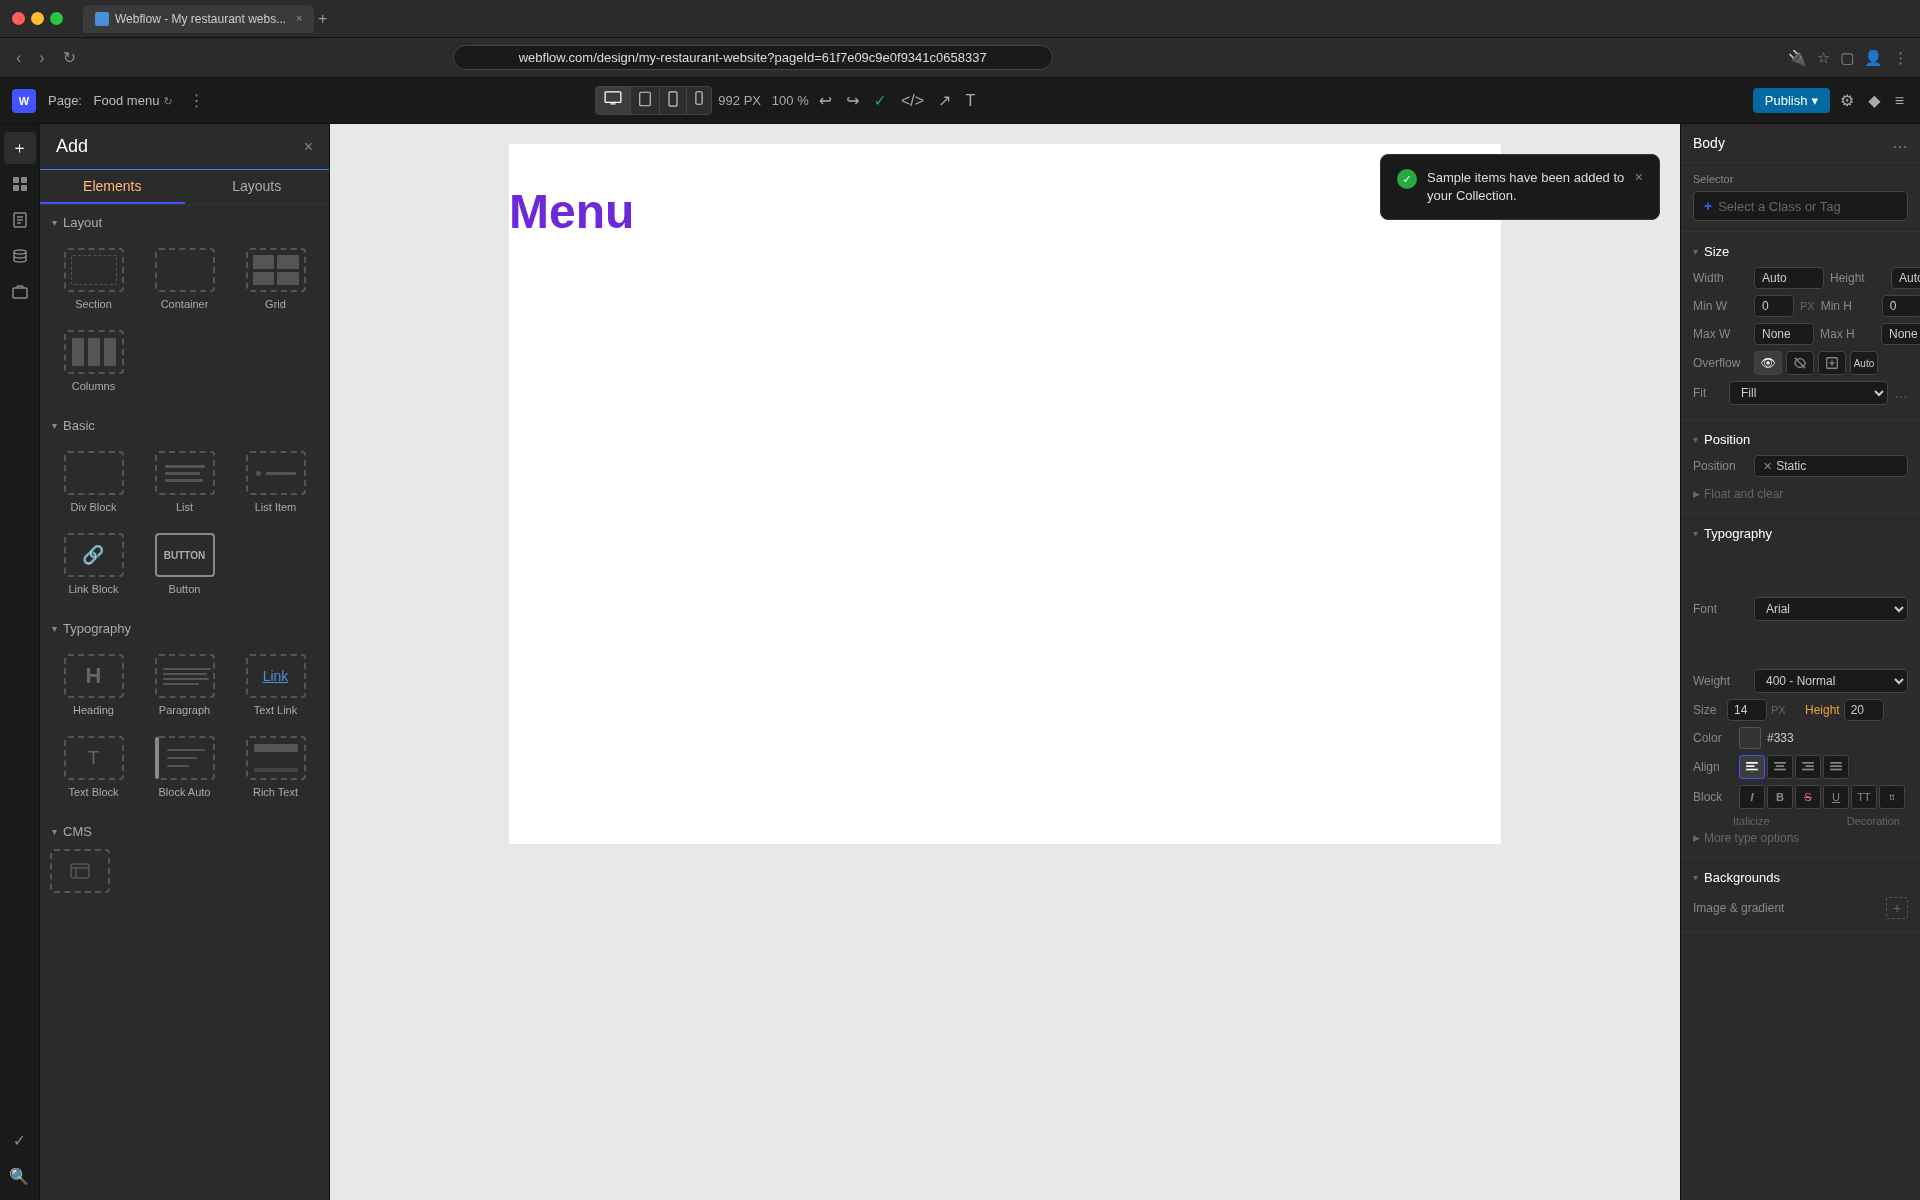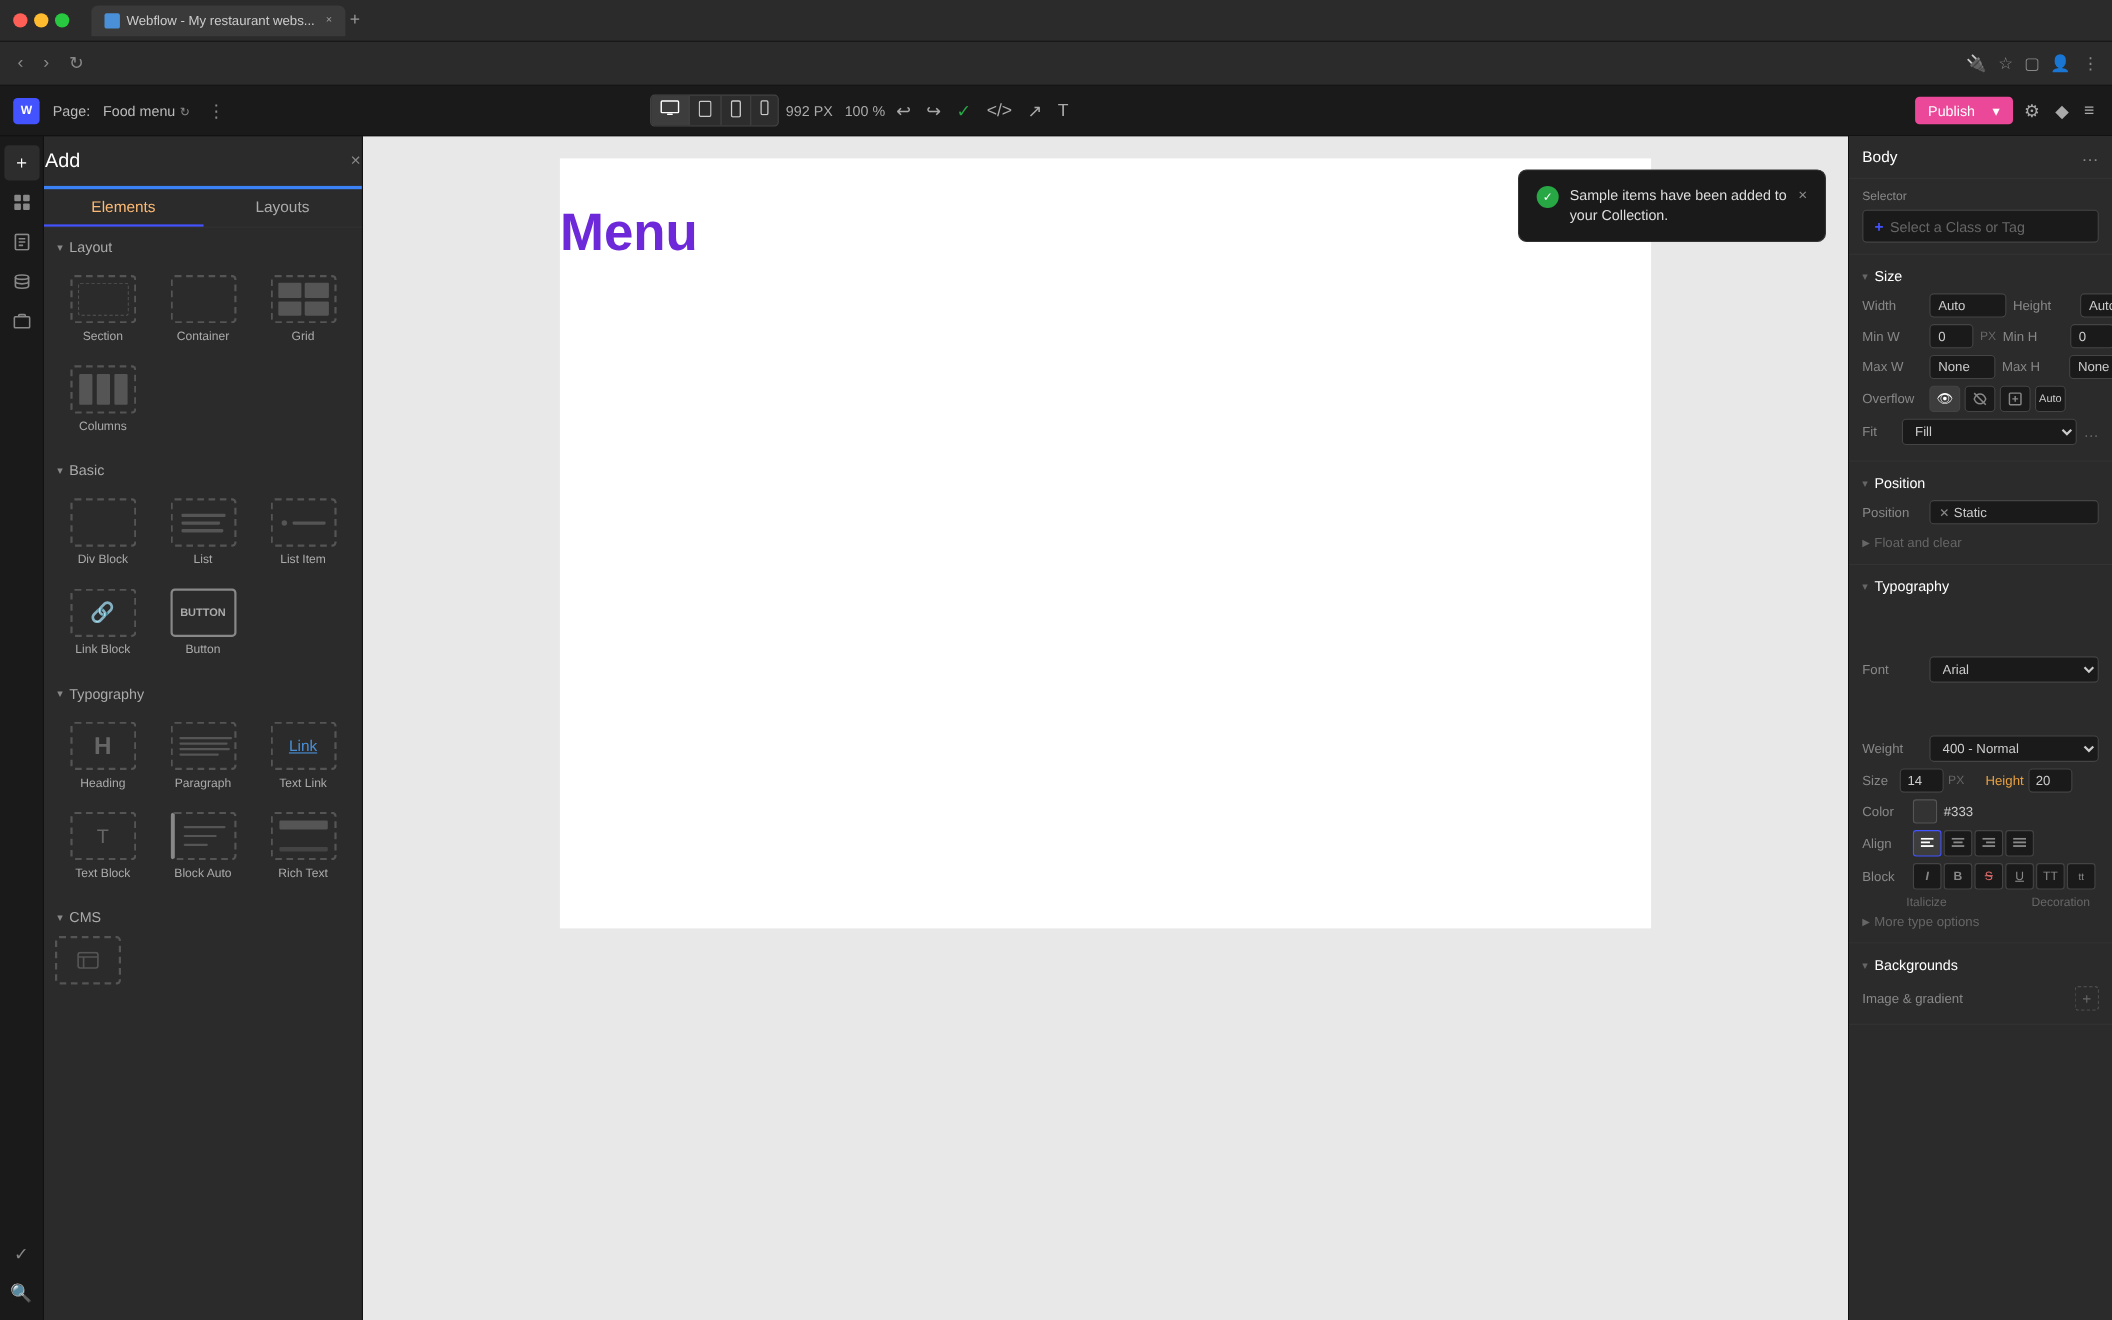--- a/index.html
+++ b/index.html
@@ -86,28 +86,28 @@
     .page-label { color: #bbb; font-size: 13px; display: flex; align-items: flex-end; gap: 4px; }
     .page-label .refresh-icon { color: #888; font-size: 11px; }
     .toolbar-center { display: flex; align-items: center; gap: 6px; margin: 0 auto; }
     .view-btns { display: flex; background: #2d2d2d; border: 1px solid #444; border-radius: 4px; overflow: hidden; }
     .view-btn { padding: 4px 8px; color: #ccc; cursor: pointer; font-size: 13px; border-right: 1px solid #444; }
     .view-btn:last-child { border-right: none; }
     .view-btn.active { background: #3d3d3d; color: white; }
     .size-display { color: #aaa; font-size: 13px; }
     .toolbar-right { display: flex; align-items: center; gap: 6px; margin-left: auto; }
     .publish-btn {
-      background: #ec4899;
+      background: #0369a1;
       color: white;
       border: none;
       border-radius: 4px;
       padding: 5px 12px;
       font-size: 13px;
       cursor: pointer;
-      display: flex; align-items: center; gap: 16px;
+      display: flex; align-items: center; gap: 4px;
     }
     .icon-btn { color: #aaa; cursor: pointer; font-size: 16px; padding: 4px; }
 
     
     .main-layout {
       display: flex;
       height: calc(1200px - 38px - 40px - 46px);
     }
 
     
@@ -133,22 +133,22 @@
       width: 290px;
       background: #2b2b2b;
       border-right: 1px solid #111;
       overflow-y: auto;
       color: #ccc;
     }
     .add-panel-header {
       display: flex;
       align-items: center;
       justify-content: space-between;
-      padding: 12px 1px;
-      border-bottom: 3px solid #3b82f6;
+      padding: 12px 16px;
+      border-bottom: 1px solid #3b82f6;
     }
     .add-panel-title { font-size: 18px; font-weight: 500; color: #fff; }
     .close-btn { color: #888; cursor: pointer; font-size: 16px; }
     .panel-tabs {
       display: flex;
       border-bottom: 1px solid #333;
     }
     .panel-tab {
       flex: 1; text-align: center; padding: 8px; font-size: 14px; cursor: pointer;
       color: #aaa; border-bottom: 2px solid transparent;
@@ -688,20 +688,21 @@
       <span class="tab-close">×</span>
     </div>
     <span class="new-tab">+</span>
   </div>
 </div>
 
 <div class="address-bar">
   <span class="nav-btn">‹</span>
   <span class="nav-btn">›</span>
   <span class="nav-btn">↻</span>
+  <div class="address-input">webflow.com/design/my-restaurant-website?pageId=61f7e09c9e0f9341c0658337</div>
   <div class="nav-icons">
     <span>🔌</span>
     <span>☆</span>
     <span>▢</span>
     <span>👤</span>
     <span>⋮</span>
   </div>
 </div>
 
 <div class="app-toolbar">

